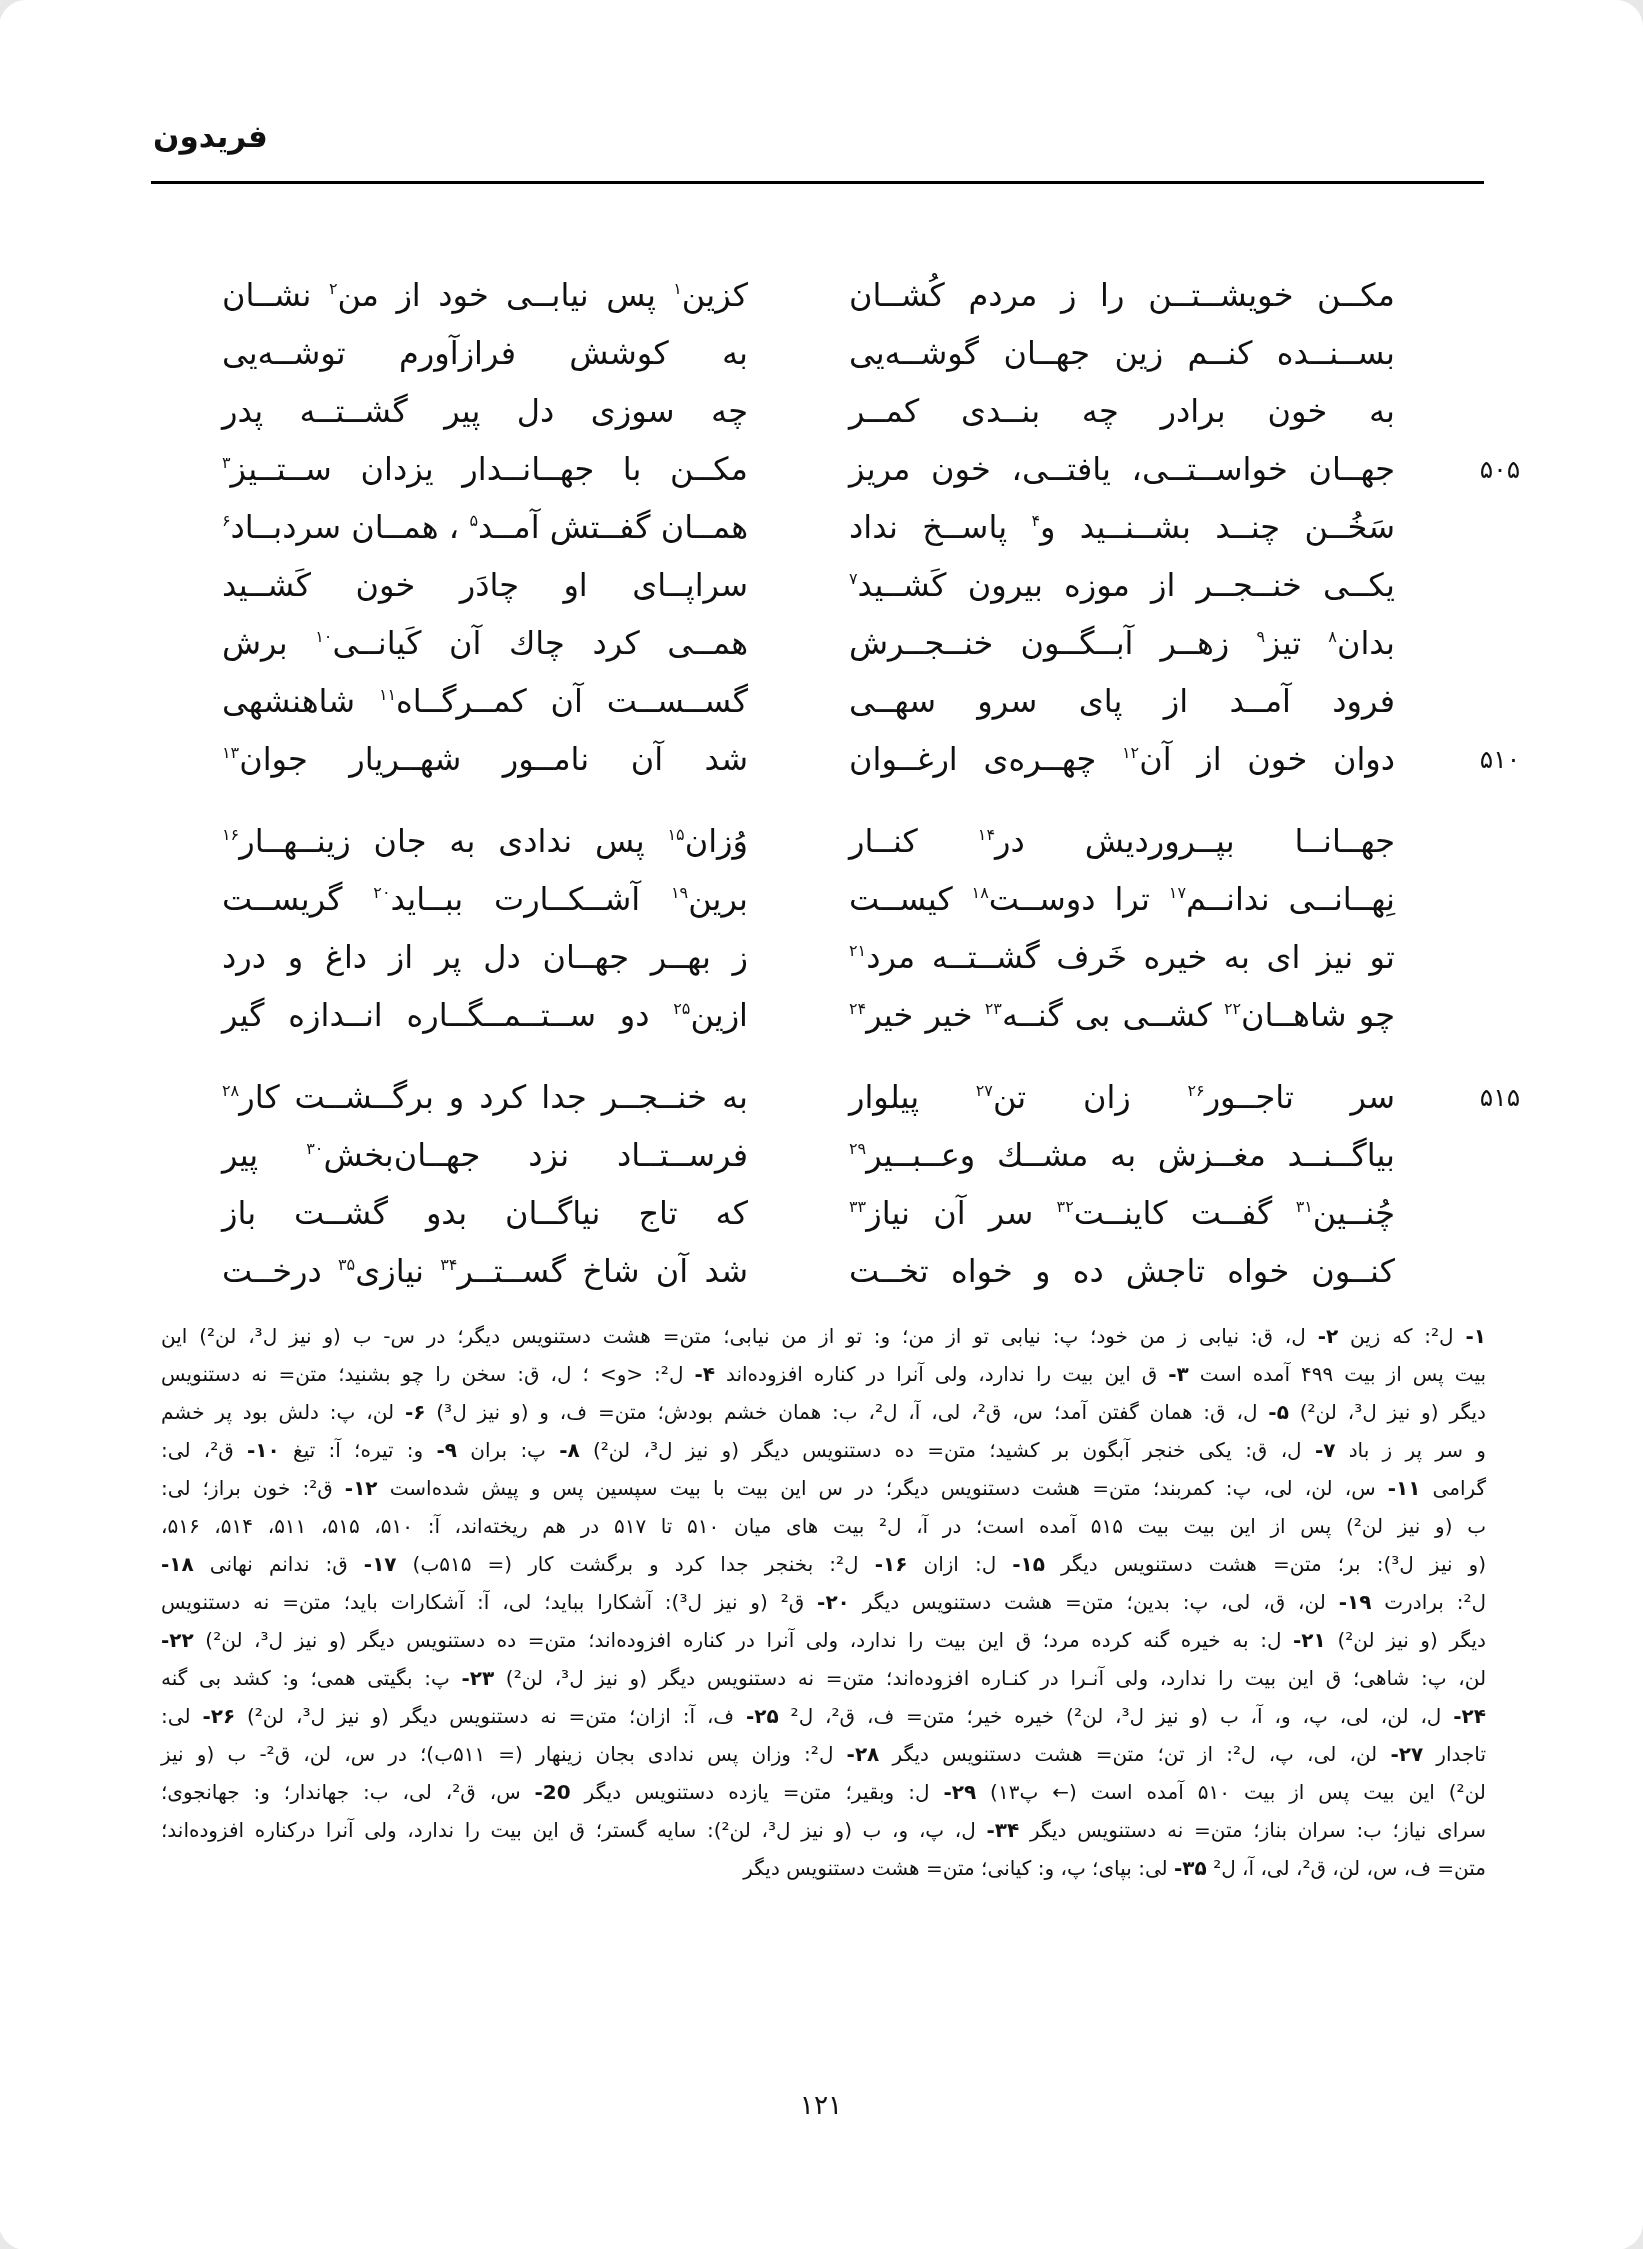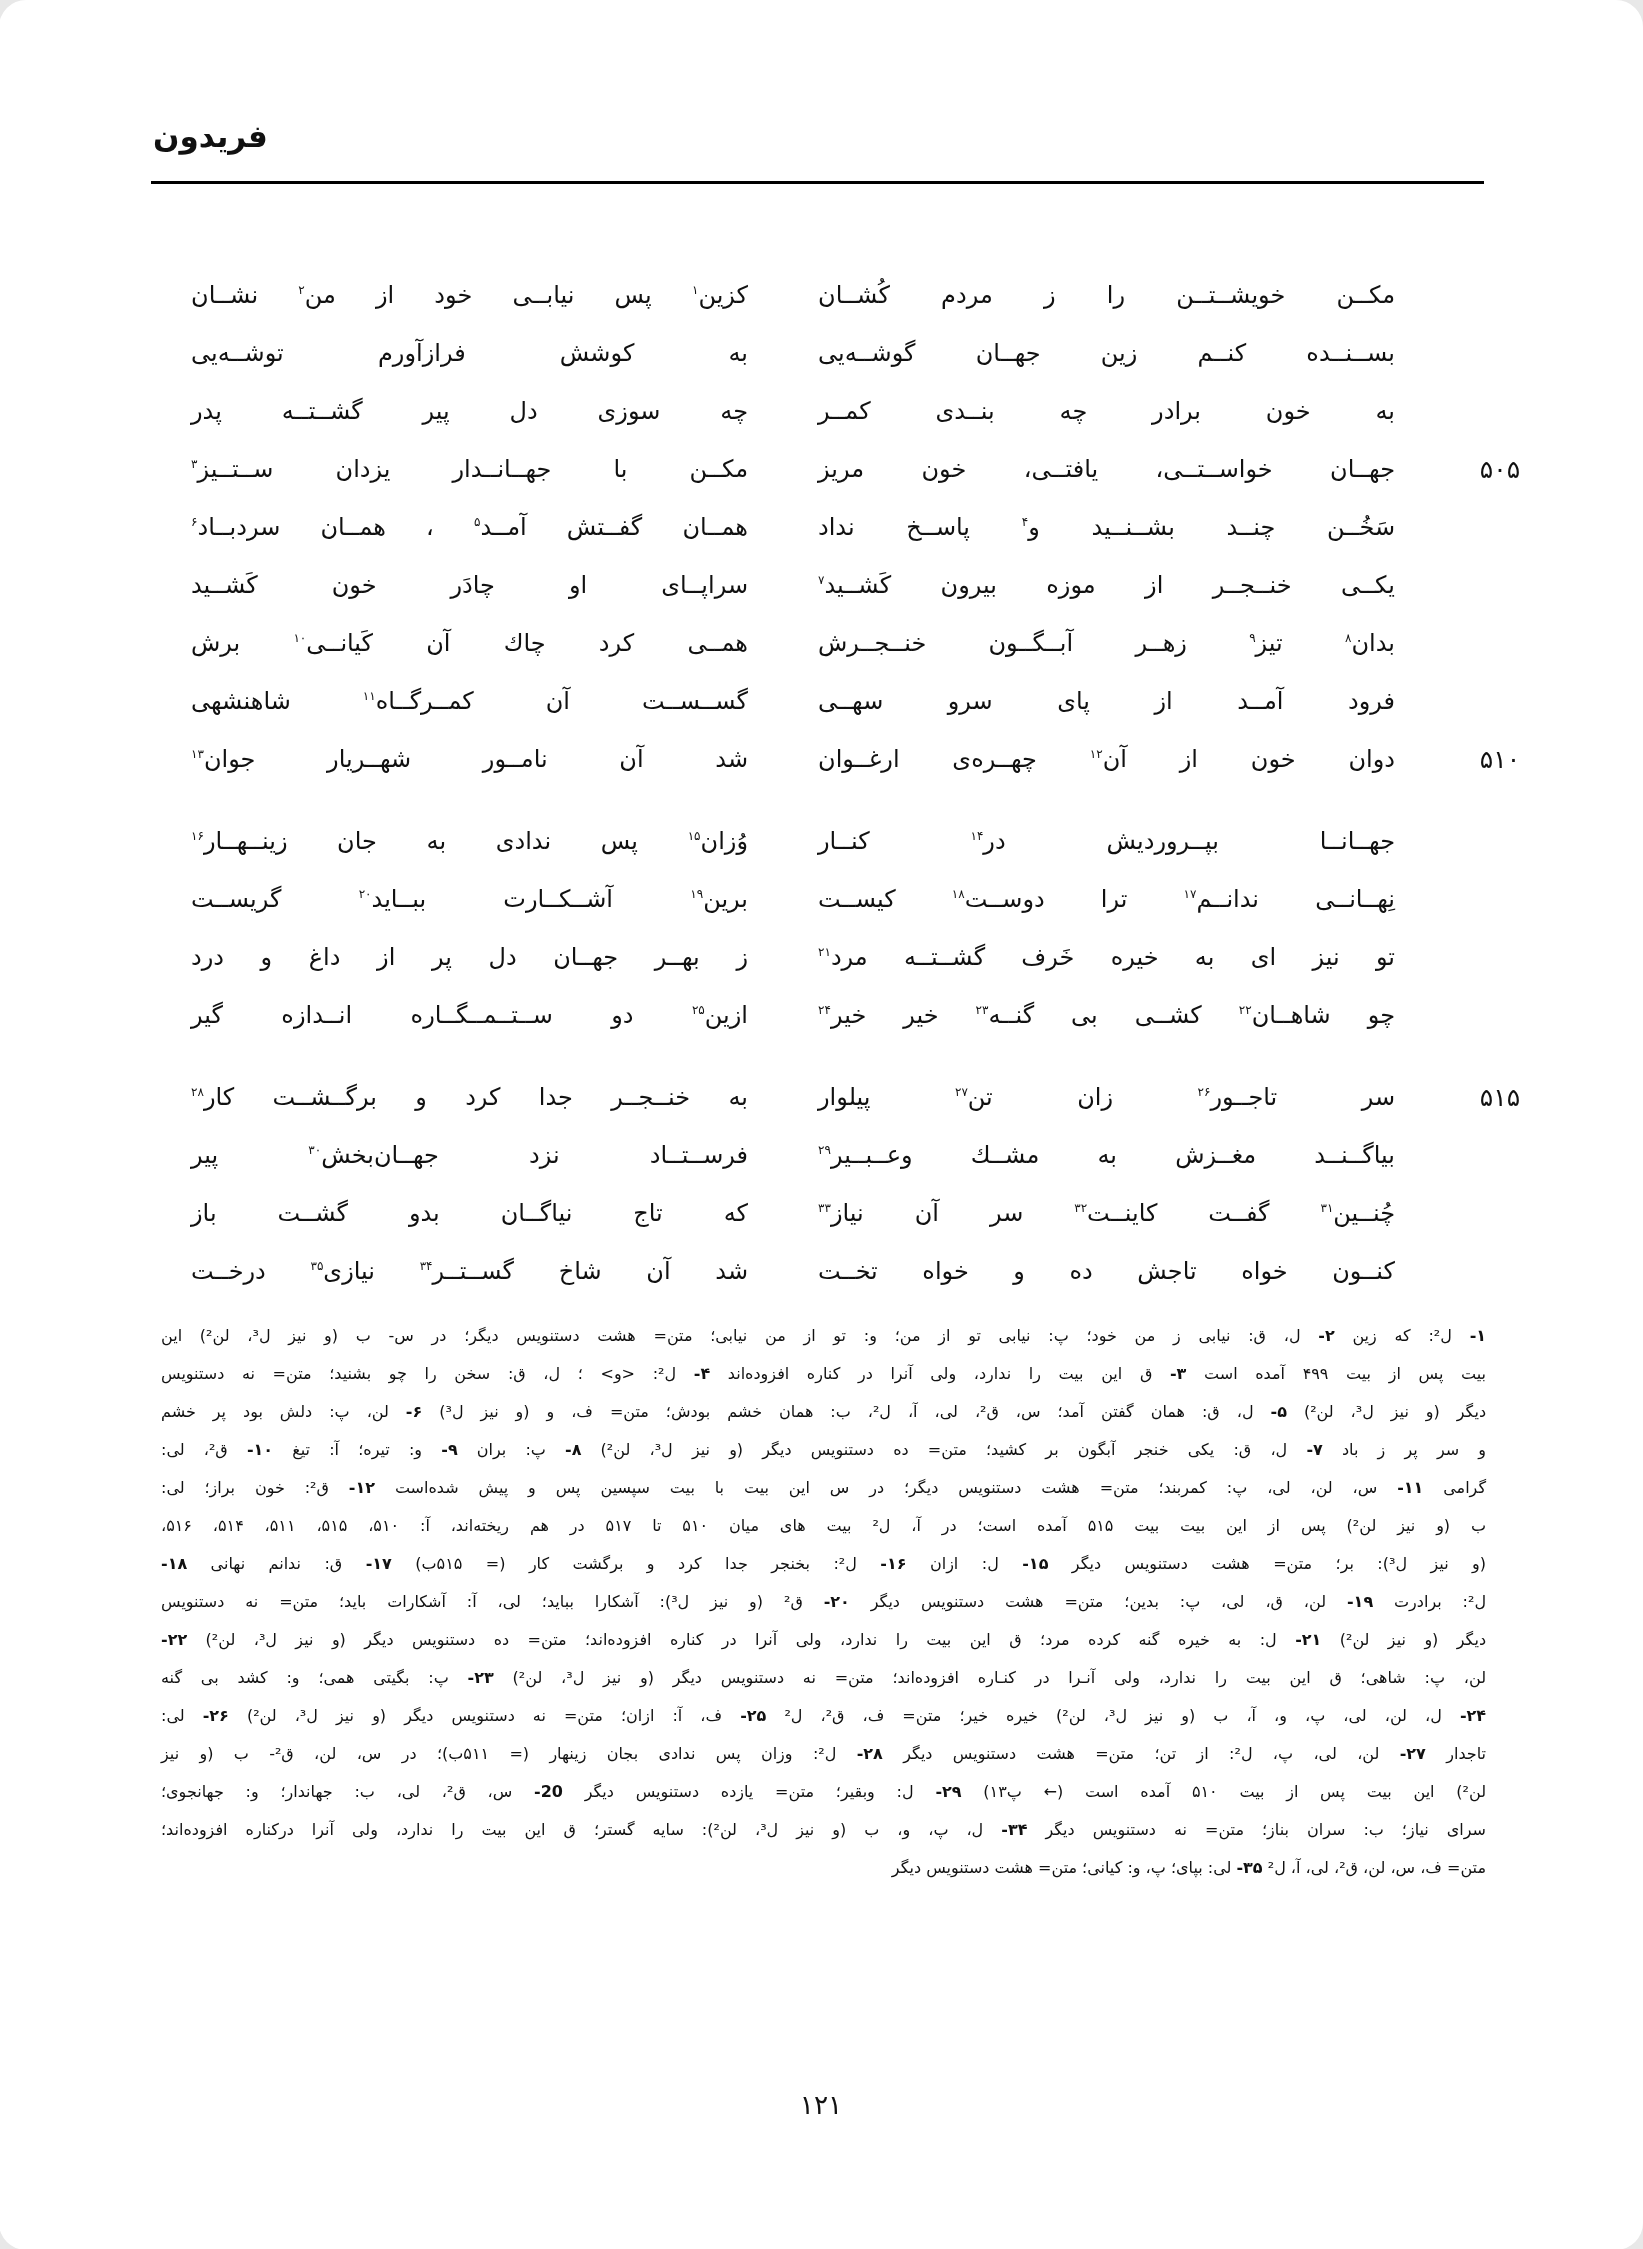--- a/index.html
+++ b/index.html
@@ -19,28 +19,28 @@
   }
   .poem { position:absolute; top:266px; right:108px; width:1343px; }
   .stanza { margin:0; }
   .stanza + .stanza { margin-top:24px; }
   .row {
     display:grid; grid-template-columns:70px 577px 557px; column-gap:70px;
     height:58px; align-items:center;
   }
   .vnum { font-size:25px; text-align:center; letter-spacing:4.2px; }
   .hemi {
-    font-size:24px; line-height:1;
+    font-size:32px; line-height:1;
     text-align:justify; text-align-last:justify;
-    white-space:nowrap; overflow:visible;
+    white-space:nowrap; overflow:visible;margin-left:31px;
   }
   .hemi sup, .app-line sup { font-size:0.5em; line-height:0; }
   .apparatus {
     position:absolute; top:1317px; right:157px; width:1325px;
-    font-size:16px;
+    font-size:20px;
   }
   .app-line {
     line-height:38px; height:38px; white-space:nowrap;
     text-align:justify; text-align-last:justify;
   }
   .app-line.last { text-align-last:right; }
   .folio {
     position:absolute; top:2089px; left:0; width:100%;
     text-align:center; font-size:26.4px; letter-spacing:9.7px;
   }

